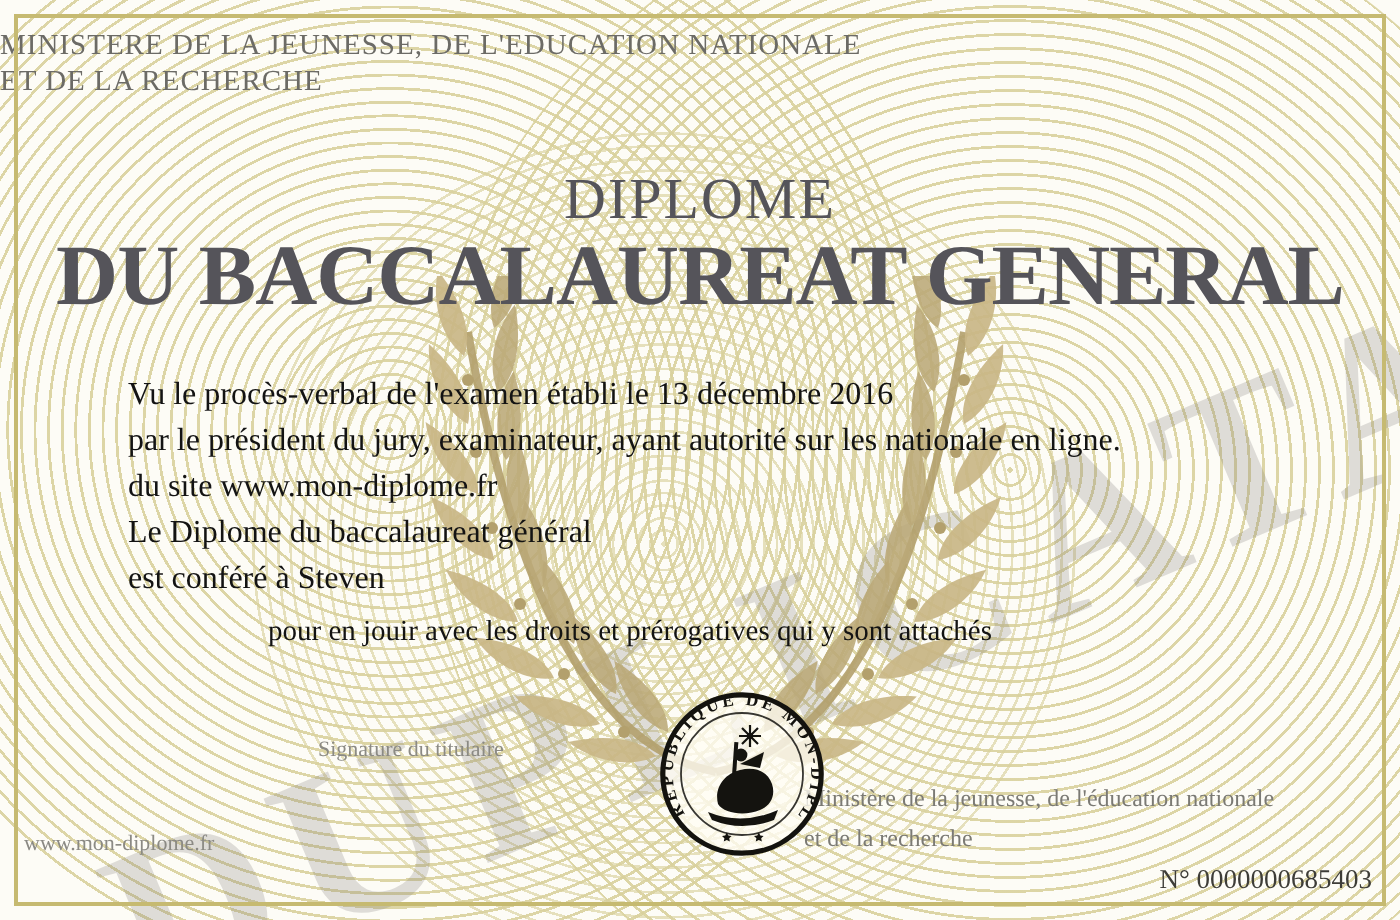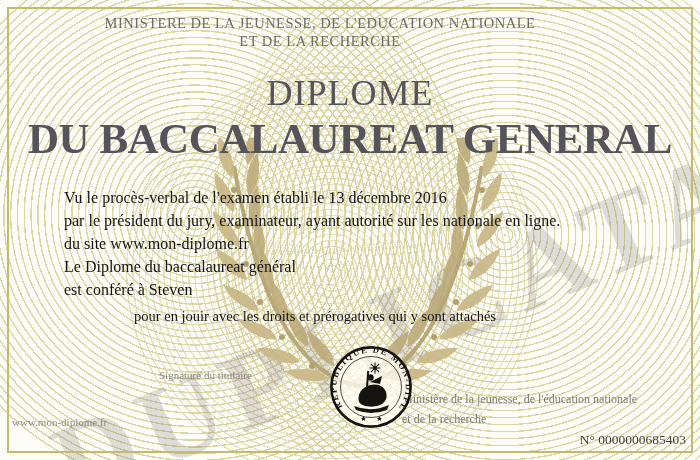--- a/index.html
+++ b/index.html
@@ -38,25 +38,25 @@
     color:rgba(125,122,115,.24);
     transform:rotate(-23deg);
     z-index:4;pointer-events:none;white-space:nowrap;
   }
 
   
   .wreath{position:absolute;left:198px;top:138px;z-index:5;pointer-events:none;}
 
   
   .txt{position:absolute;z-index:10;}
-  .hdr{left:0;width:640px;text-align:center;color:#6c6b66;letter-spacing:.5px;font-size:14.5px;}
+  .hdr{left:0;width:640px;text-align:left;color:#6c6b66;letter-spacing:.5px;font-size:14.5px;}
   .hdr-1{top:15px;}
   .hdr-2{top:33px;}
   .title{left:0;width:700px;text-align:center;color:#55545a;}
-  .title-1{top:72px;font-size:36px;letter-spacing:1px;}
+  .title-1{top:84px;font-size:29px;letter-spacing:1px;}
   .title-2{top:114px;font-size:43px;letter-spacing:-.5px;font-weight:bold;}
   .body-block{left:64px;top:186px;font-size:16px;color:#131313;line-height:23px;white-space:nowrap;}
   .rights{left:70px;top:308px;width:490px;text-align:center;font-size:14.5px;color:#131313;}
   .sig-label{left:159px;top:369px;font-size:11px;color:#8b8a84;}
   .ministry{left:402px;top:389px;font-size:12px;color:#7b7a74;line-height:20px;}
   .foot-url{left:12px;top:416px;font-size:11px;color:#8b8a84;z-index:31;}
   .foot-num{right:14px;top:432px;font-size:13.5px;color:#3e3d38;z-index:31;}
 
   
   .seal{position:absolute;left:329px;top:345px;z-index:20;}

